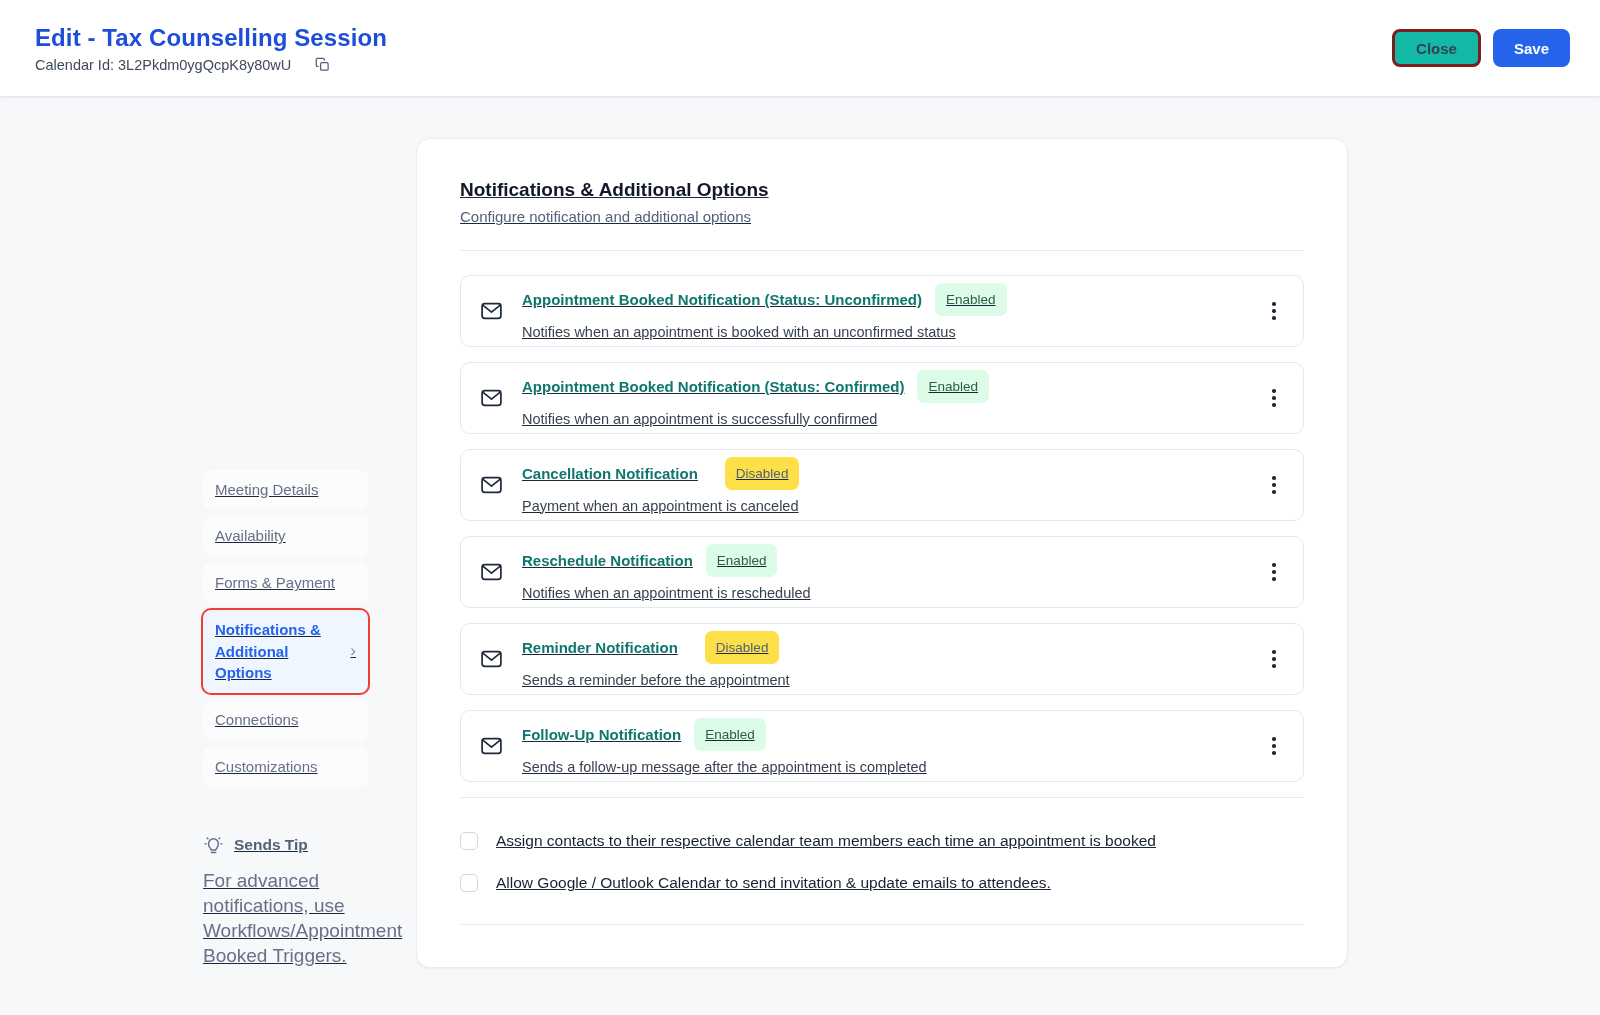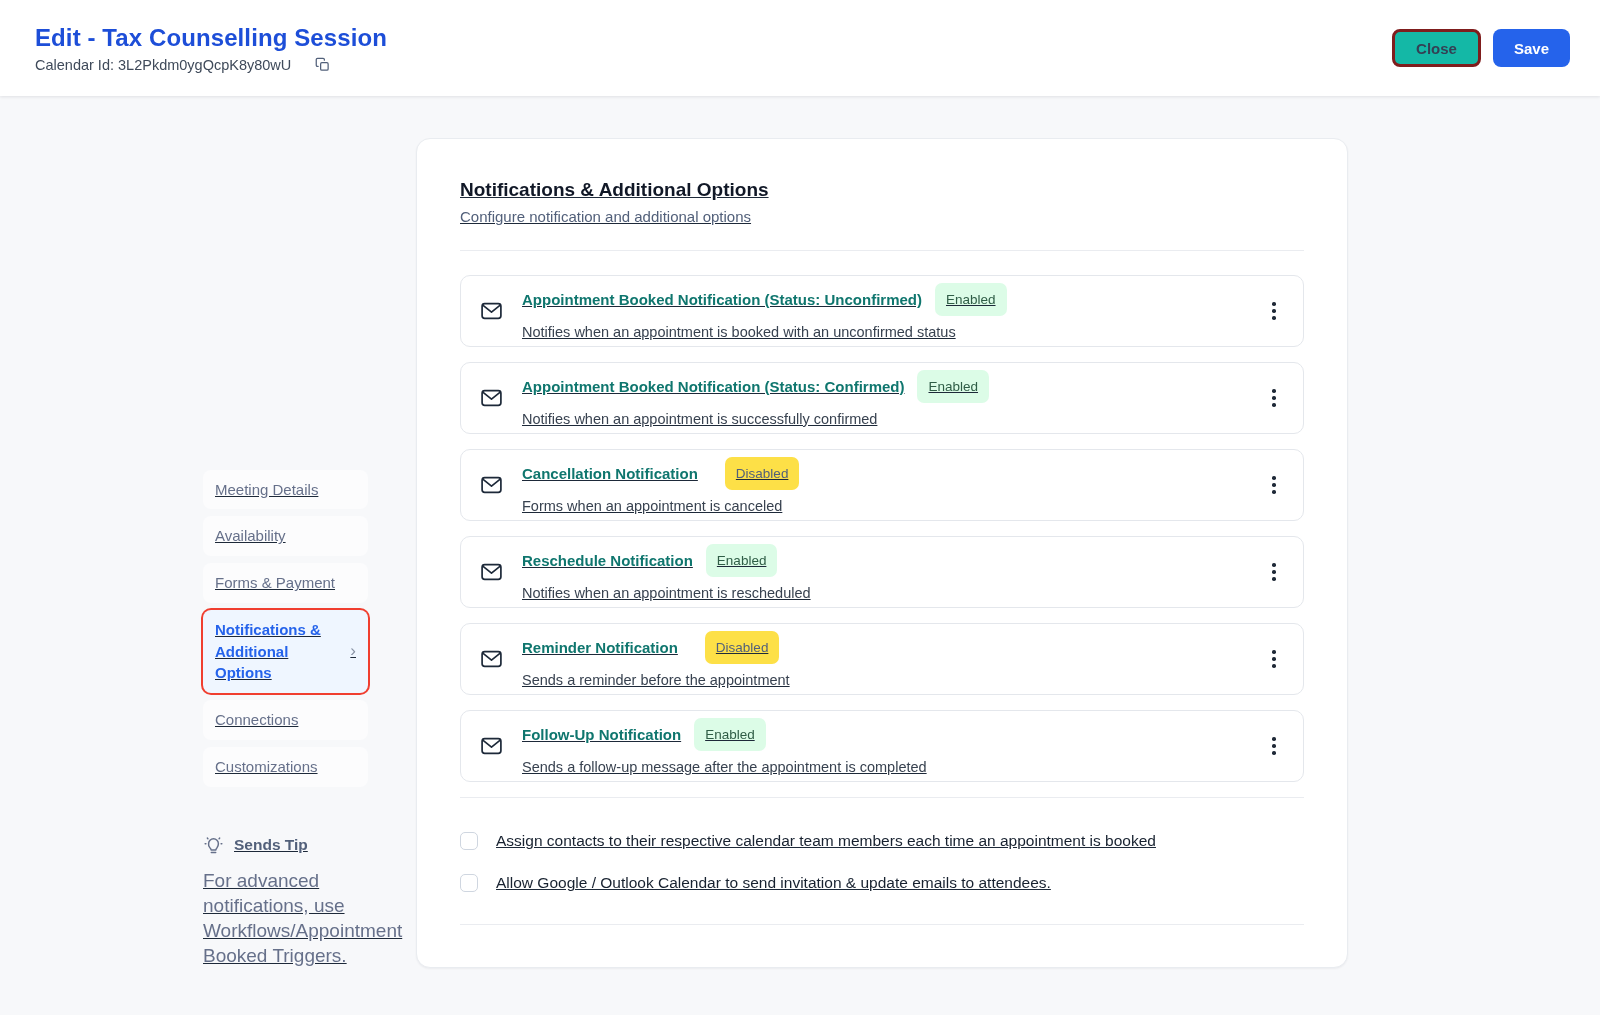--- a/index.html
+++ b/index.html
@@ -216,21 +216,21 @@
       <svg width="27" height="24" viewBox="0 0 24 24" fill="none" stroke="#1d2939" stroke-width="1.7" stroke-linecap="round" stroke-linejoin="round">
         <rect x="2.6" y="4.6" width="18.8" height="14.8" rx="2.6"></rect>
         <path d="M3.6 6.4l8.4 6.7 8.4-6.7"></path>
       </svg>
     </span>
     <div class="row-main">
       <div class="row-title-line">
         <span class="row-title">Cancellation Notification</span>
         <span class="badge off">Disabled</span>
       </div>
-      <div class="row-desc">Forms when an appointment is canceled</div>
+      <div class="row-desc">Payment when an appointment is canceled</div>
     </div>
     <button class="kebab">
       <span class="dot"></span>
       <span class="dot"></span>
       <span class="dot"></span>
     </button>
   </div>
         <div class="notif-row">
     <span style="display:inline-flex">
       <svg width="27" height="24" viewBox="0 0 24 24" fill="none" stroke="#1d2939" stroke-width="1.7" stroke-linecap="round" stroke-linejoin="round">

